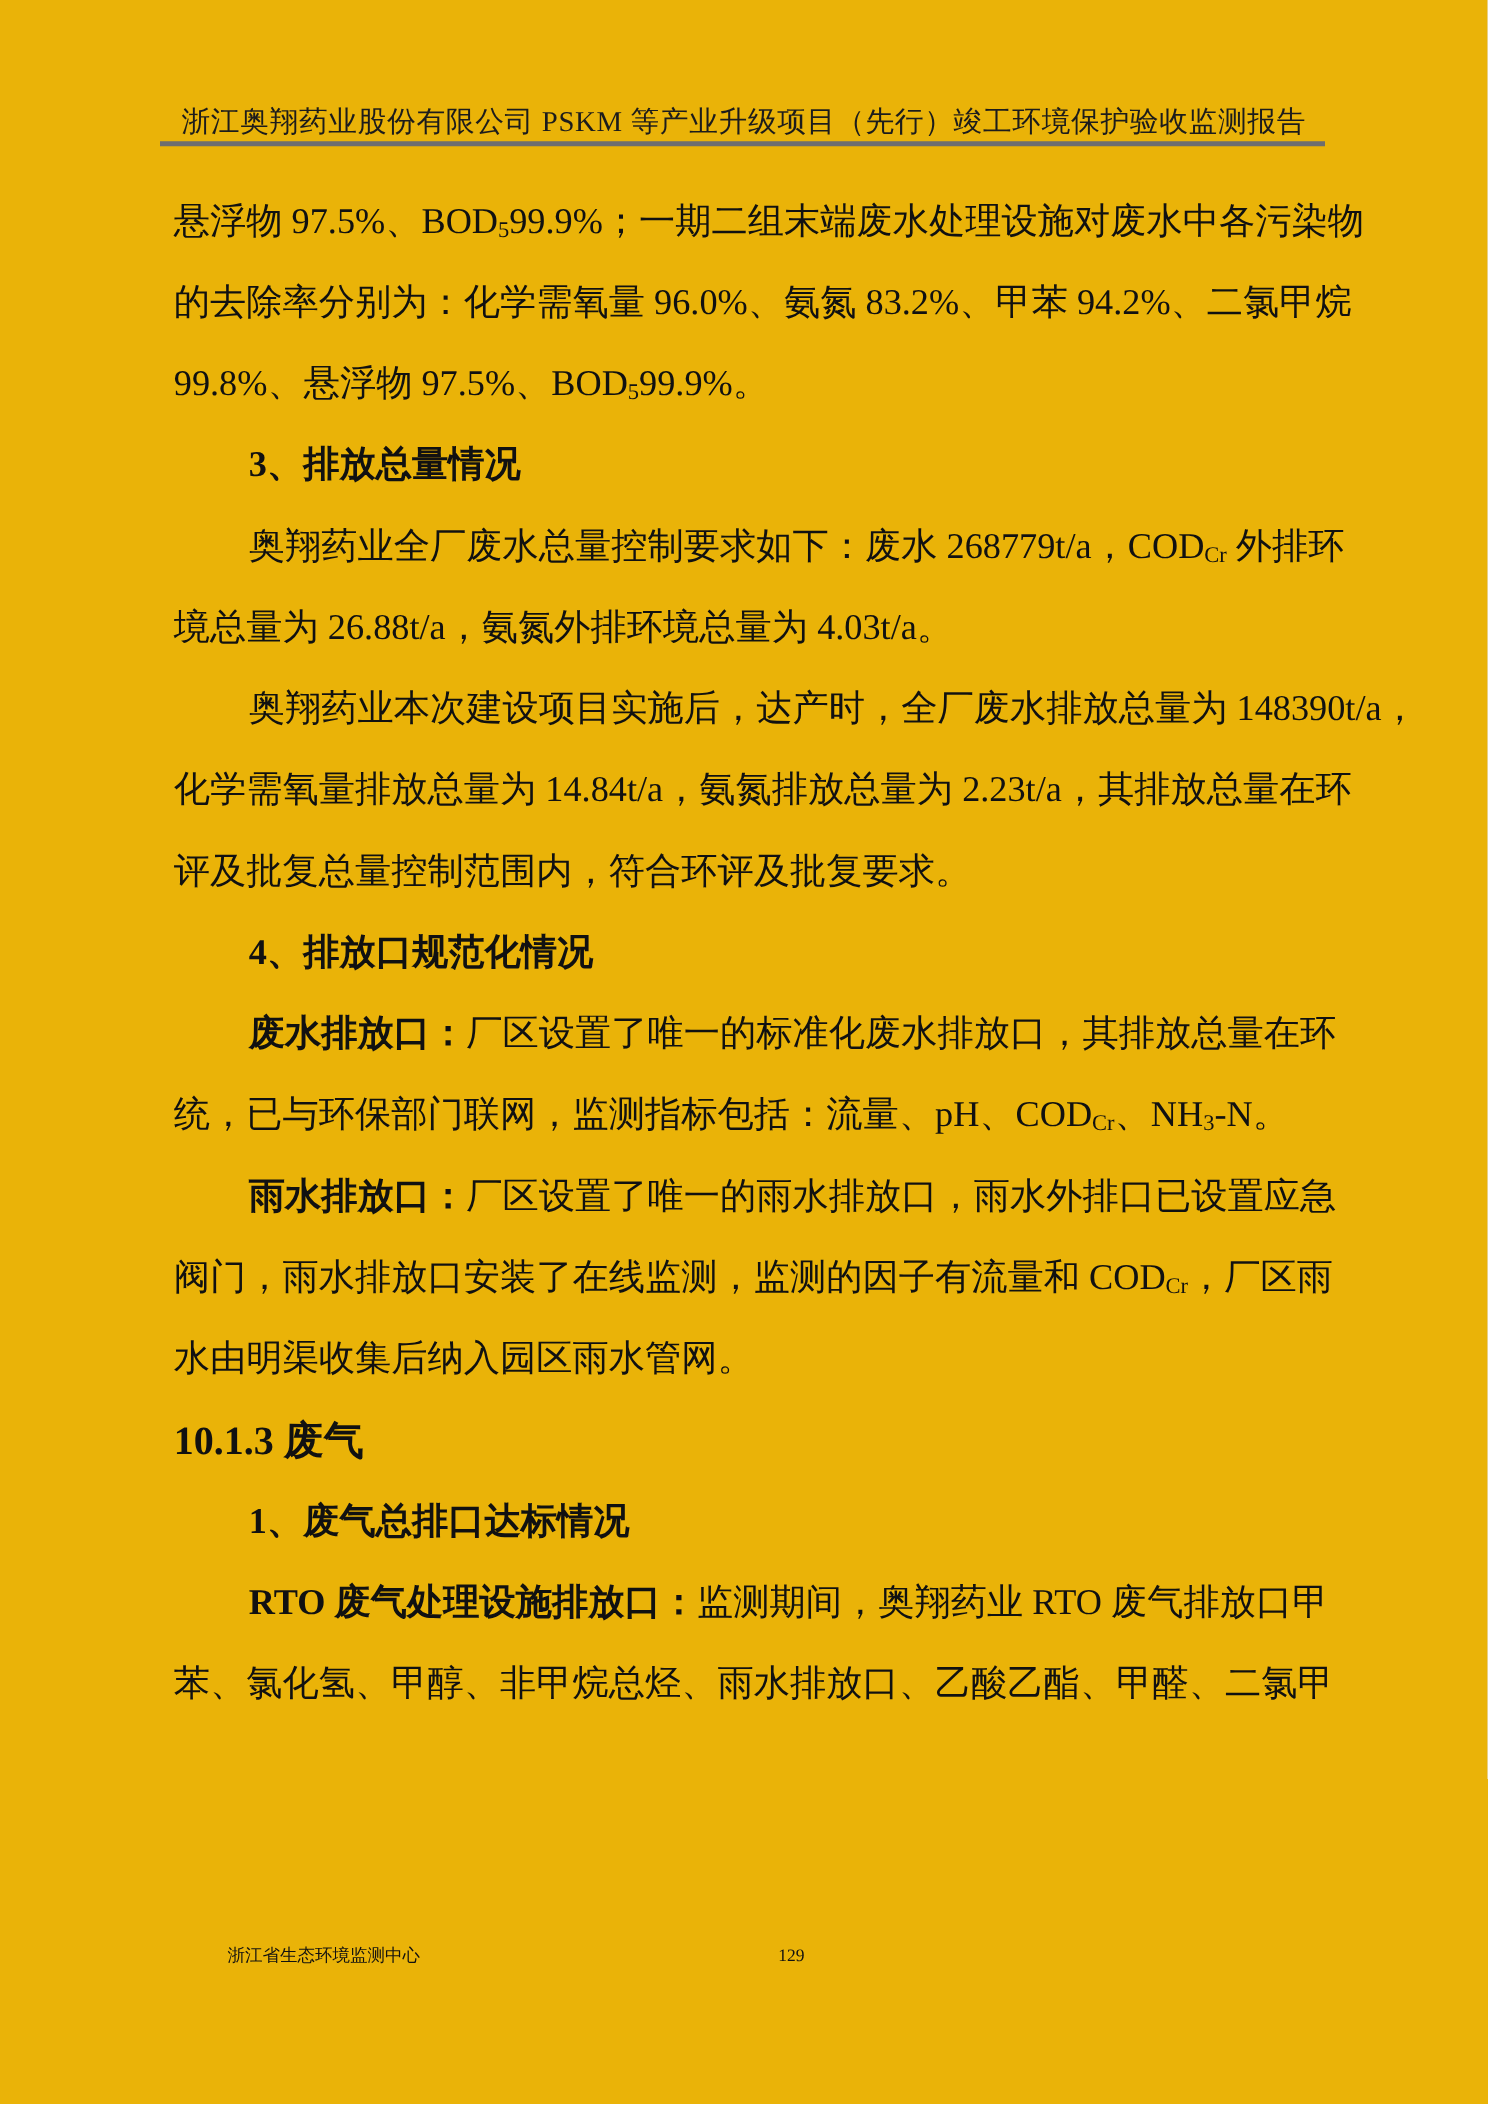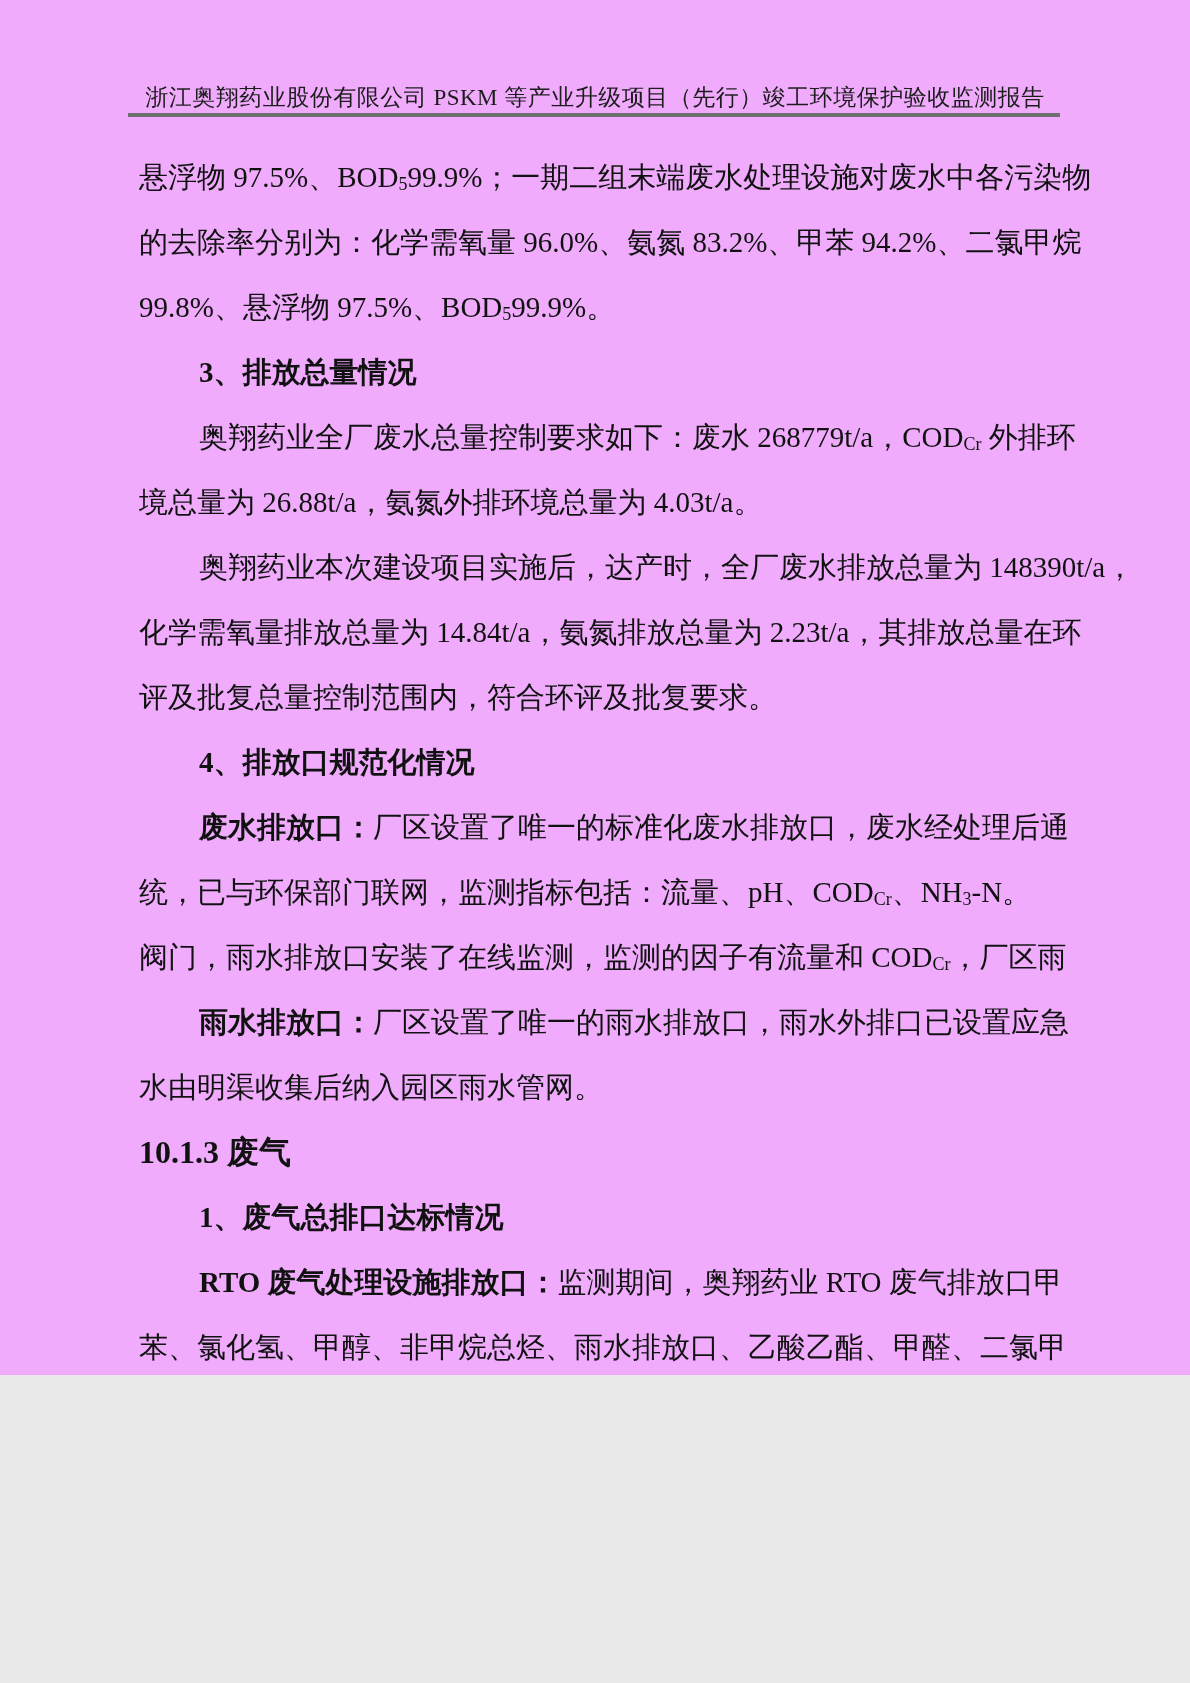--- a/index.html
+++ b/index.html
@@ -1,21 +1,21 @@
 <!DOCTYPE html>
 <html><head>
 <meta charset="utf-8">
 <style>
   html, body { margin: 0; padding: 0; background: #e8e8e8; }
   .page {
     position: relative;
     width: 1190px;
-    height: 1375px;
+    height: 1683px;
     margin: 0 auto;
-    background: #f0abfc;
+    background: #eab308;
     font-family: "Liberation Serif", "DejaVu Serif", serif;
     color: #111111;
     overflow: hidden;
   }
   .header-title {
     position: absolute;
     top: 84px;
     left: 0;
     width: 100%;
     text-align: center;
@@ -91,24 +91,24 @@
       <div class="line just"><span>悬浮物 97.5%、BOD</span><sub>5</sub><span>99.9%；一期二组末端废水处理设施对废水中各污染物</span></div>
       <div class="line just"><span>的去除率分别为：化学需氧量 96.0%、氨氮 83.2%、甲苯 94.2%、二氯甲烷</span></div>
       <div class="line"><span>99.8%、悬浮物 97.5%、BOD</span><sub>5</sub><span>99.9%。</span></div>
       <div class="line heading"><span class="b">3、排放总量情况</span></div>
       <div class="line just indent"><span>奥翔药业全厂废水总量控制要求如下：废水 268779t/a，COD</span><sub>Cr</sub><span> 外排环</span></div>
       <div class="line"><span>境总量为 26.88t/a，氨氮外排环境总量为 4.03t/a。</span></div>
       <div class="line just indent"><span>奥翔药业本次建设项目实施后，达产时，全厂废水排放总量为 148390t/a，</span></div>
       <div class="line just"><span>化学需氧量排放总量为 14.84t/a，氨氮排放总量为 2.23t/a，其排放总量在环</span></div>
       <div class="line"><span>评及批复总量控制范围内，符合环评及批复要求。</span></div>
       <div class="line heading"><span class="b">4、排放口规范化情况</span></div>
-      <div class="line just indent"><span class="b">废水排放口：</span><span>厂区设置了唯一的标准化废水排放口，废水经处理后通</span></div>
+      <div class="line just indent"><span class="b">废水排放口：</span><span>厂区设置了唯一的标准化废水排放口，其排放总量在环</span></div>
       <div class="line"><span>统，已与环保部门联网，监测指标包括：流量、pH、COD</span><sub>Cr</sub><span>、NH</span><sub>3</sub><span>-N。</span></div>
+      <div class="line just indent"><span class="b">雨水排放口：</span><span>厂区设置了唯一的雨水排放口，雨水外排口已设置应急</span></div>
       <div class="line just"><span>阀门，雨水排放口安装了在线监测，监测的因子有流量和 COD</span><sub>Cr</sub><span>，厂区雨</span></div>
-      <div class="line just indent"><span class="b">雨水排放口：</span><span>厂区设置了唯一的雨水排放口，雨水外排口已设置应急</span></div>
       <div class="line"><span>水由明渠收集后纳入园区雨水管网。</span></div>
       <div class="line heading2"><span class="b">10.1.3 废气</span></div>
       <div class="line heading"><span class="b">1、废气总排口达标情况</span></div>
       <div class="line just indent"><span class="b">RTO 废气处理设施排放口：</span><span>监测期间，奥翔药业 RTO 废气排放口甲</span></div>
       <div class="line just"><span>苯、氯化氢、甲醇、非甲烷总烃、雨水排放口、乙酸乙酯、甲醛、二氯甲</span></div>
     </div>
 
   <div class="footer">
     <span class="footer-org">浙江省生态环境监测中心</span>
     <span class="page-number">129</span>

